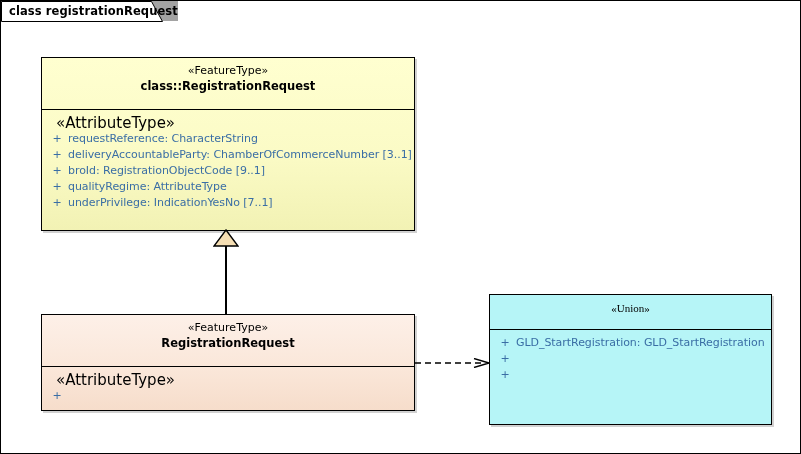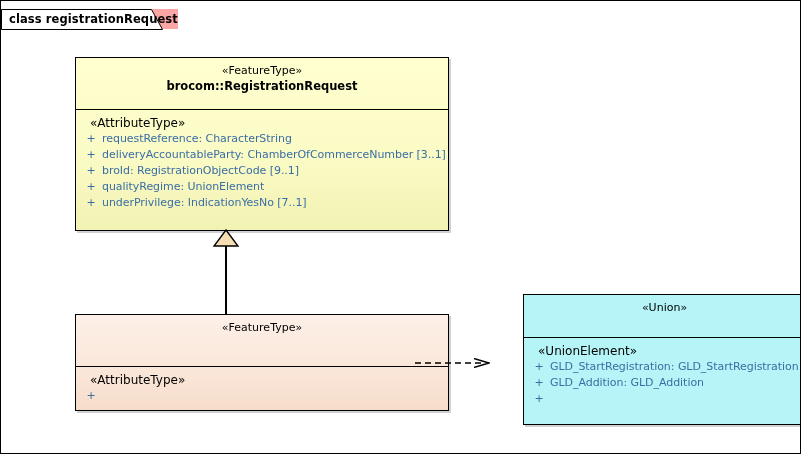--- a/index.html
+++ b/index.html
@@ -17,27 +17,27 @@
     background: #ffffff;
     box-sizing: border-box;
     border: 1px solid #000000;
     overflow: hidden;
   }
 
   
   .diagram-tab {
     position: absolute;
     left: 0px;
-    top: 8px;
+    top: 0px;
     height: 20px;
     padding: 0 0 0 8px;
     display: flex;
     align-items: center;
     box-sizing: border-box;
-    background: #fca5a5;
+    background: #a3a3a3;
     text-align: center;
   }
   .diagram-tab .tab-shape {
     position: absolute;
     left: 0;
     top: 0;
     width: 162px;
     height: 21px;
   }
   .diagram-tab-label {
@@ -49,21 +49,20 @@
     letter-spacing: 0.1px;
     white-space: nowrap;
   }
 
   
   .uml-box {
     position: absolute;
     box-sizing: border-box;
     border: 1px solid #000000;
     box-shadow: 2px 2px 0 rgba(0,0,0,0.18);
-    margin-left: 34px;
   }
   .uml-header {
     box-sizing: border-box;
     text-align: center;
     padding: 6px 6px 5px 6px;
     border-bottom: 1px solid #000000;
   }
   .uml-stereotype {
     font-size: 11px;
     color: #000000;
@@ -79,21 +78,21 @@
     margin-top: 1px;
   }
   .uml-name.underlined {
     text-decoration: underline;
   }
   .uml-compartment {
     box-sizing: border-box;
     padding: 5px 4px 4px 4px;
   }
   .group-stereotype {
-    font-size: 12px;
+    font-size: 15px;
     color: #000000;
     line-height: 16px;
     padding-left: 10px;
     white-space: nowrap;
   }
   .attr-row {
     display: flex;
     align-items: baseline;
     line-height: 16px;
     white-space: nowrap;
@@ -130,21 +129,21 @@
   }
   #box-registration .uml-header { height: 52px; }
 
   #box-sourcedocument {
     left: 488px;
     top: 293px;
     width: 283px;
     height: 131px;
     background: #b6f5f7;
   }
-  #box-sourcedocument .uml-header { height: 43px; }
+  #box-sourcedocument .uml-header { height: 35px; font-family: Liberation Serif, serif; }
 
   
   .connector {
     position: absolute;
   }
   #gen-line {
     left: 224px;
     top: 245px;
     width: 2px;
     height: 68px;
@@ -171,82 +170,81 @@
   <div class="diagram-tab">
     <svg class="tab-shape" viewBox="0 0 162 21">
       <path d="M0.5,20.5 L0.5,0.5 L150.5,0.5 L161.5,20.5 Z" fill="#ffffff" stroke="#000000" stroke-width="1"></path>
     </svg>
     <span class="diagram-tab-label">class registrationRequest</span>
   </div>
 
   <div class="uml-box" id="box-brocom">
     <div class="uml-header">
       <div class="uml-stereotype">«FeatureType»</div>
-      <div class="uml-name">brocom::RegistrationRequest</div>
+      <div class="uml-name">class::RegistrationRequest</div>
     </div>
     <div class="uml-compartment">
       <div class="group-stereotype">«AttributeType»</div>
       <div class="attr-row">
         <span class="attr-vis">+</span>
         <span class="attr-text">requestReference: CharacterString</span>
       </div>
       <div class="attr-row">
         <span class="attr-vis">+</span>
         <span class="attr-text">deliveryAccountableParty: ChamberOfCommerceNumber [3..1]</span>
       </div>
       <div class="attr-row">
         <span class="attr-vis">+</span>
         <span class="attr-text">broId: RegistrationObjectCode [9..1]</span>
       </div>
       <div class="attr-row">
         <span class="attr-vis">+</span>
-        <span class="attr-text">qualityRegime: UnionElement</span>
+        <span class="attr-text">qualityRegime: AttributeType</span>
       </div>
       <div class="attr-row">
         <span class="attr-vis">+</span>
         <span class="attr-text">underPrivilege: IndicationYesNo [7..1]</span>
       </div>
     </div>
   </div>
 
   <div class="connector" id="gen-line"></div>
   <svg class="connector" id="gen-triangle" viewBox="0 0 26 18">
     <path d="M13,1 L25,17 L1,17 Z" fill="#f5deb3" stroke="#000000" stroke-width="1.4" stroke-linejoin="miter"></path>
   </svg>
 
   <div class="uml-box" id="box-registration">
     <div class="uml-header">
       <div class="uml-stereotype">«FeatureType»</div>
+      <div class="uml-name">RegistrationRequest</div>
     </div>
     <div class="uml-compartment">
       <div class="group-stereotype">«AttributeType»</div>
       <div class="attr-row">
         <span class="attr-vis">+</span>
       </div>
     </div>
   </div>
 
   <svg class="connector" id="dep-line" viewBox="0 0 75 10">
     <line x1="0" y1="5" x2="67" y2="5" stroke="#000000" stroke-width="1.4" stroke-dasharray="6,4"></line>
     <path d="M59,0.5 L74,5 L59,9.5" fill="none" stroke="#000000" stroke-width="1.4" stroke-linejoin="miter" stroke-linecap="butt"></path>
   </svg>
 
   <div class="uml-box" id="box-sourcedocument">
     <div class="uml-header">
       <div class="uml-stereotype">«Union»</div>
     </div>
     <div class="uml-compartment">
-      <div class="group-stereotype">«UnionElement»</div>
       <div class="attr-row">
         <span class="attr-vis">+</span>
         <span class="attr-text">GLD_StartRegistration: GLD_StartRegistration</span>
       </div>
       <div class="attr-row">
         <span class="attr-vis">+</span>
-        <span class="attr-text">GLD_Addition: GLD_Addition</span>
       </div>
       <div class="attr-row">
         <span class="attr-vis">+</span>
       </div>
     </div>
   </div>
 
 </div>
 
 </body></html>

